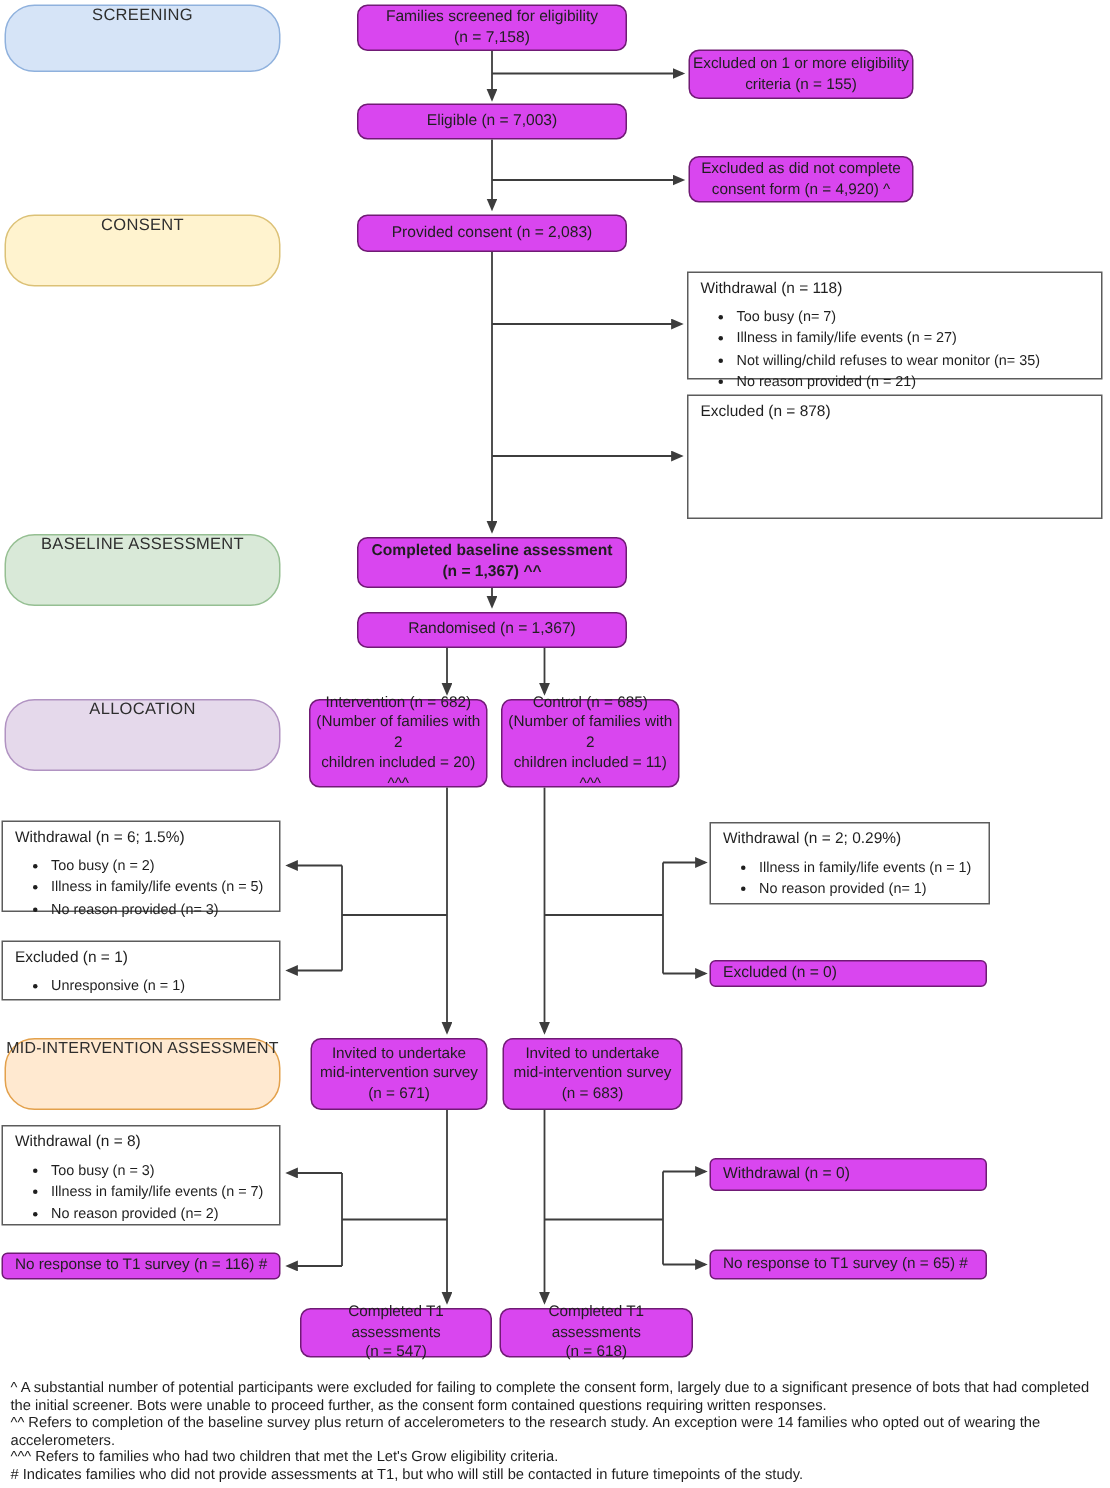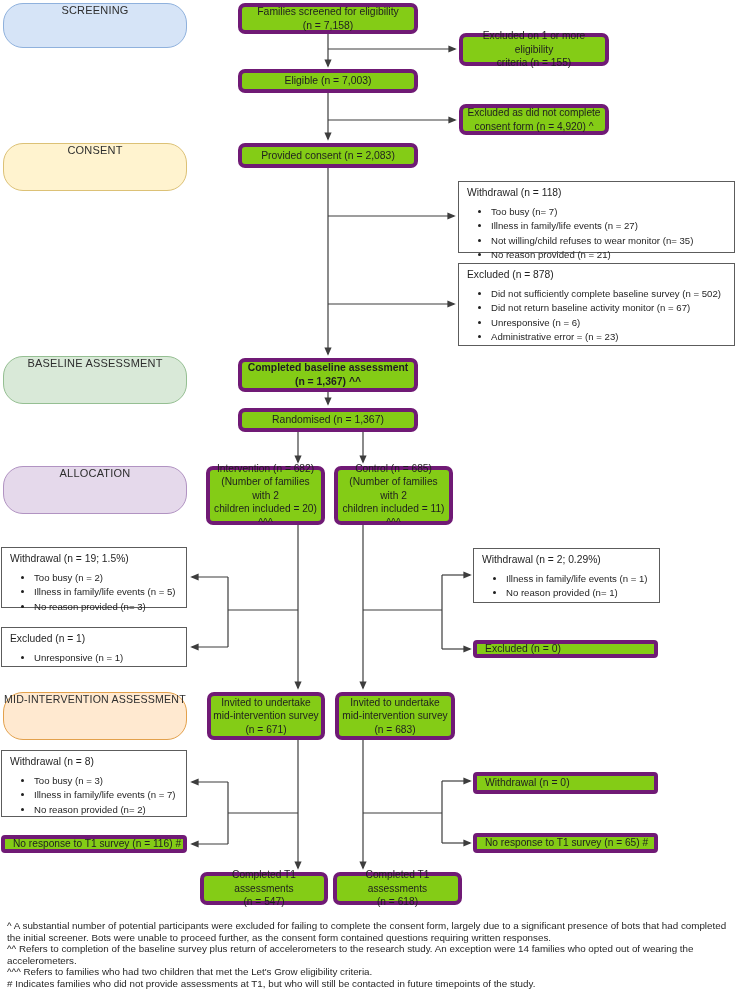--- a/index.html
+++ b/index.html
@@ -10,21 +10,21 @@
   svg.arrows { position:absolute; left:0; top:0; }
 
   .stage {
     position:absolute; border:1px solid; border-radius:20px;
     display:flex; align-items:flex-start; justify-content:center;
     font-size:11px; color:#2e2e2e; text-align:center; box-sizing:border-box;
     letter-spacing:0.2px;
   }
 
   .fbox {
-    position:absolute; background:#84cc16; border:4px solid #701a75; border-radius:7px;
+    position:absolute; background:#d946ef; border:1px solid #701a75; border-radius:7px;
     display:flex; align-items:center; justify-content:center; text-align:center;
     font-size:10.4px; line-height:1.32; white-space:pre-line;
     padding:2px 4px; box-sizing:border-box;
   }
   .fbox.small {
     border-radius:4px; justify-content:flex-start; text-align:left;
     padding:1px 4px 1px 8px; white-space:nowrap;
   }
 
   .bbox {
@@ -119,43 +119,37 @@
     <ul>
       <li>Too busy (n= 7)</li>
       <li>Illness in family/life events (n = 27)</li>
       <li>Not willing/child refuses to wear monitor (n= 35)</li>
       <li>No reason provided (n = 21)</li>
     </ul>
   </div>
 
   <div class="bbox" style="left:458px;top:263px;width:277px;height:83px;">
     <div class="bb-title">Excluded (n = 878)</div>
-    <ul>
-      <li>Did not sufficiently complete baseline survey (n = 502)</li>
-      <li>Did not return baseline activity monitor (n = 67)</li>
-      <li>Unresponsive (n = 6)</li>
-      <li>Administrative error = (n = 23)</li>
-    </ul>
   </div>
 
   <div class="fbox" style="left:238px;top:358px;width:180px;height:34px;font-weight:bold;">Completed baseline assessment
 (n = 1,367) ^^</div>
 
   <div class="fbox" style="left:238px;top:408px;width:180px;height:24px;">Randomised (n = 1,367)</div>
 
   <div class="fbox" style="left:206px;top:466px;width:119px;height:59px;font-size:10.2px;padding:2px 1px;">Intervention (n = 682)
 (Number of families with 2
 children included = 20) ^^^</div>
 
   <div class="fbox" style="left:334px;top:466px;width:119px;height:59px;font-size:10.2px;padding:2px 1px;">Control (n = 685)
 (Number of families with 2
 children included = 11) ^^^</div>
 
   <div class="bbox" style="left:1px;top:547px;width:186px;height:61px;">
-    <div class="bb-title">Withdrawal (n = 19; 1.5%)</div>
+    <div class="bb-title">Withdrawal (n = 6; 1.5%)</div>
     <ul>
       <li>Too busy (n = 2)</li>
       <li>Illness in family/life events (n = 5)</li>
       <li>No reason provided (n= 3)</li>
     </ul>
   </div>
 
   <div class="bbox" style="left:1px;top:627px;width:186px;height:40px;">
     <div class="bb-title">Excluded (n = 1)</div>
     <ul>

